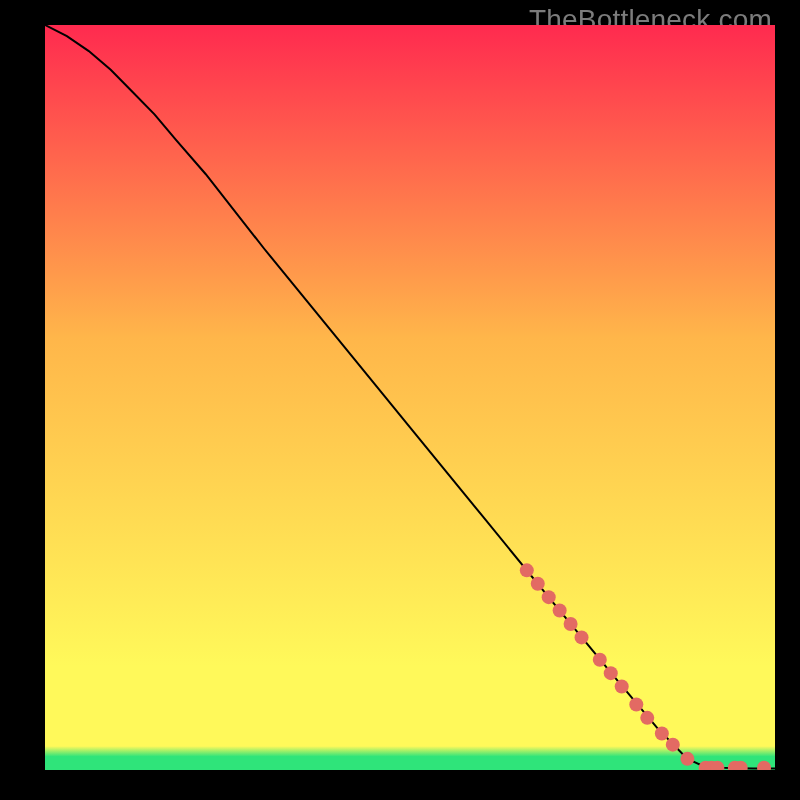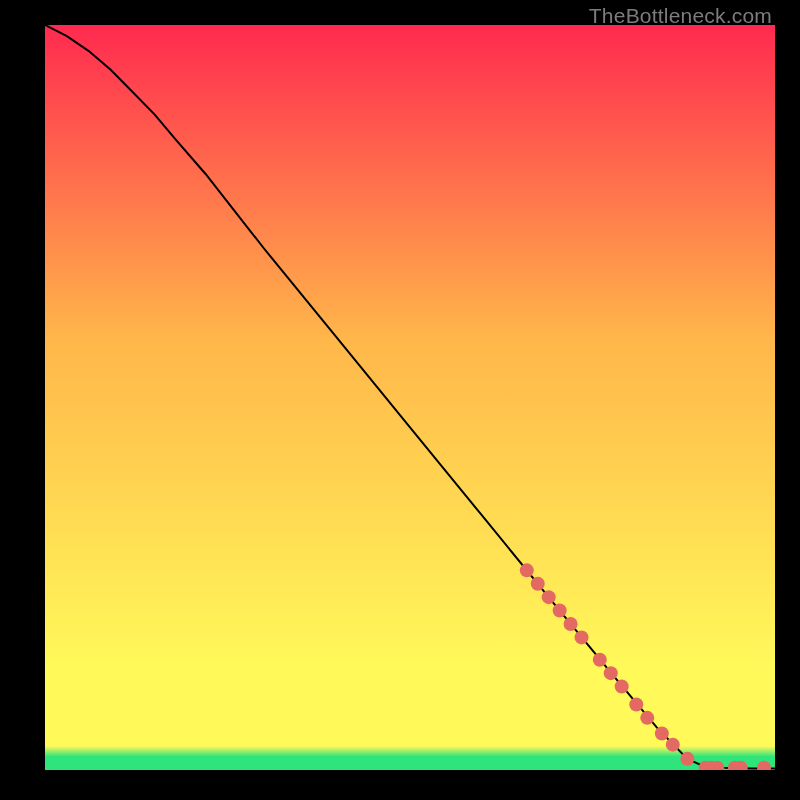--- a/index.html
+++ b/index.html
@@ -15,21 +15,21 @@
     position: relative;
     width: 800px;
     height: 800px;
     background: #000;
   }
   .watermark {
     position: absolute;
     top: 4px;
     right: 28px;
     color: #7c7c7c;
-    font-size: 21px;
+    font-size: 28px;
     font-weight: 400;
     letter-spacing: 0.2px;
     user-select: none;
   }
   .plot {
     position: absolute;
     left: 45px;
     top: 25px;
     width: 730px;
     height: 745px;

